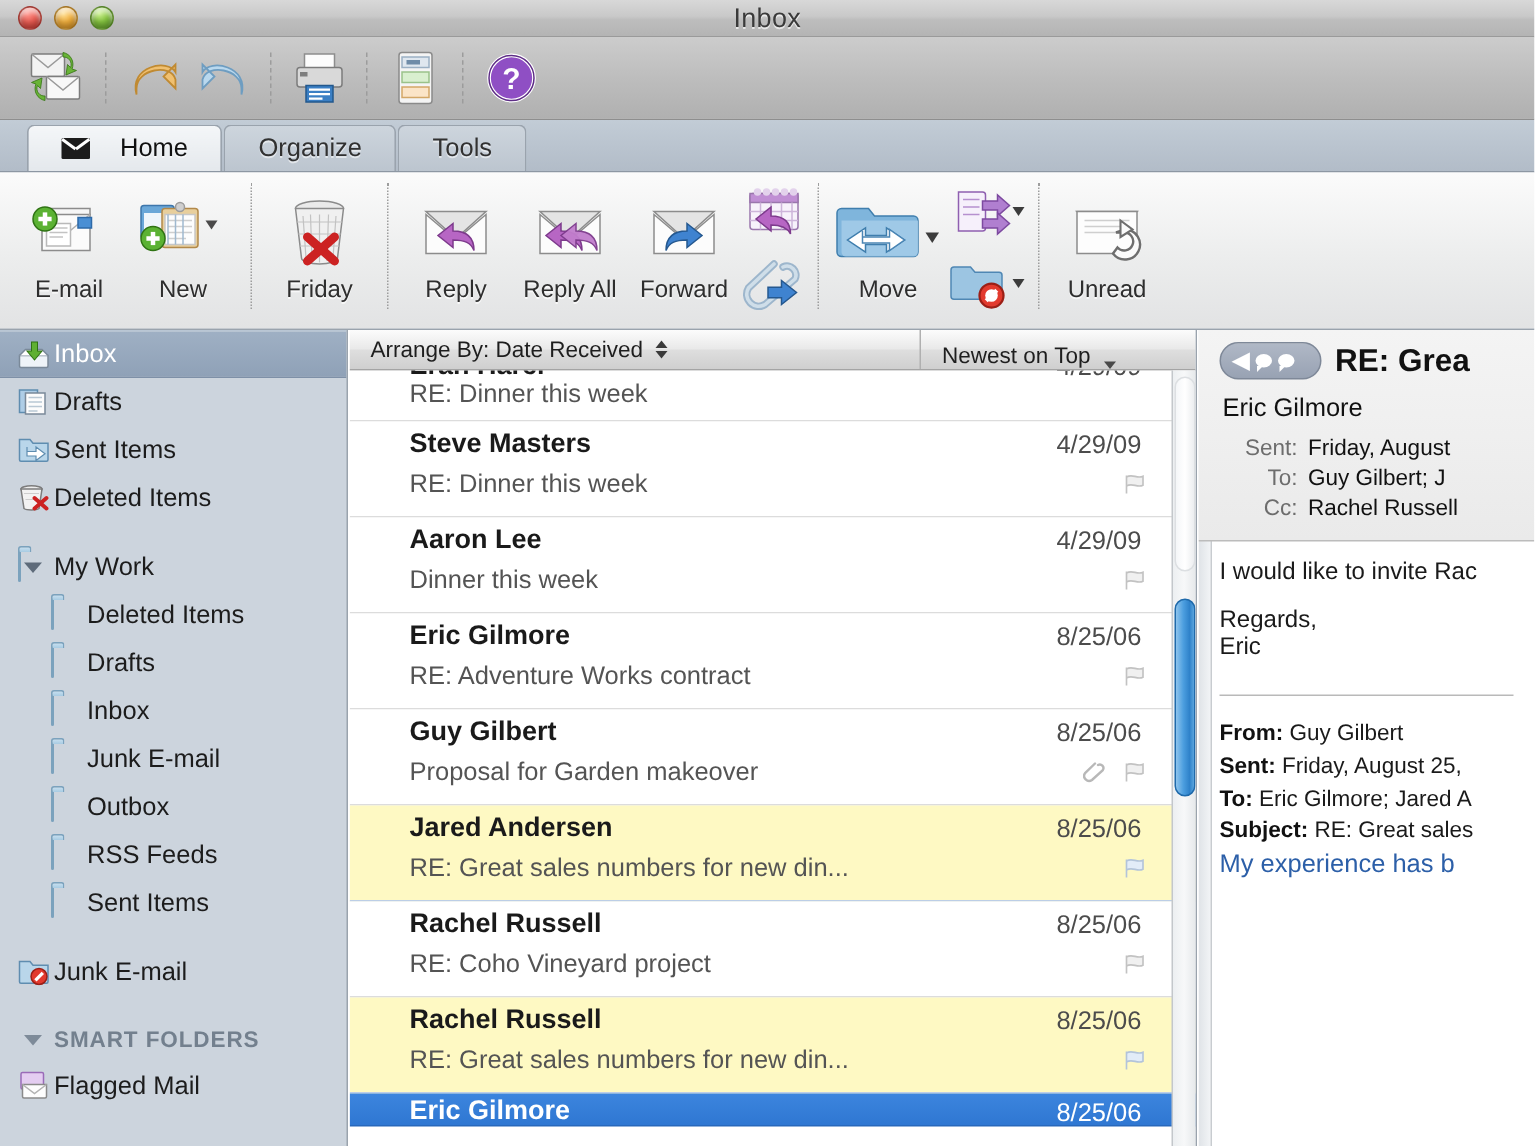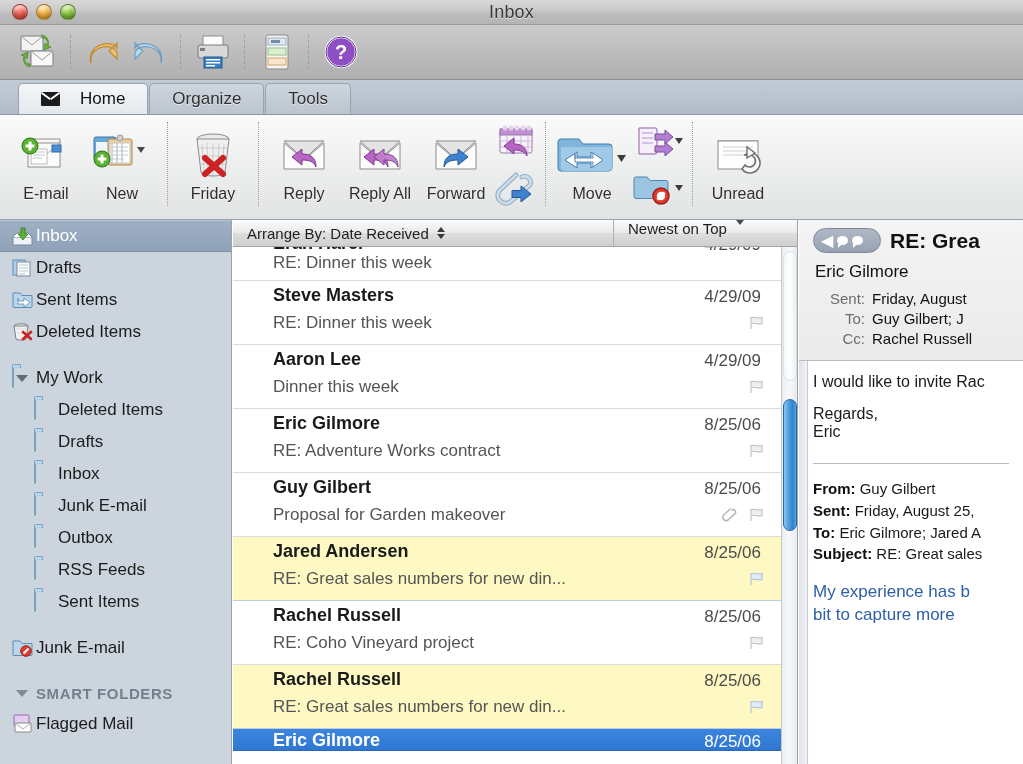--- a/index.html
+++ b/index.html
@@ -217,21 +217,21 @@
     background: linear-gradient(to bottom, #fcfcfc 0%, #e9e9e9 48%, #dedede 52%, #cfcfcf 100%);
     border-bottom: 1px solid #a4a4a4;
     box-sizing: border-box;
     display: flex; align-items: center;
     font-size: 15px; color: #1e1e1e;
   }
   .arr-left { flex: 1; padding-left: 14px; display: flex; align-items: center; gap: 6px; }
   .arr-right {
     width: 184px; padding-left: 14px;
     border-left: 1px solid #b0b0b0;
-    display: flex; align-items: flex-start; gap: 6px;
+    display: flex; align-items: flex-end; gap: 6px;
     box-sizing: border-box; height: 100%;
   }
   .updown {
     display: inline-flex; flex-direction: column; gap: 2px; margin-left: 2px;
   }
   .updown i {
     width: 0; height: 0; border-left: 4px solid transparent; border-right: 4px solid transparent;
   }
   .updown i.u { border-bottom: 5px solid #3a3a3a; }
   .updown i.d { border-top: 5px solid #3a3a3a; }
@@ -333,21 +333,21 @@
   }
   .rp-meta { margin-top: 8px; font-size: 15px; }
   .rp-meta .mrow { display: flex; margin-bottom: 3px; white-space: nowrap; }
   .rp-meta .mlab { width: 66px; text-align: right; color: #6d6d6d; padding-right: 7px; flex: none; }
   .rp-meta .mval { color: #111; }
   .rp-body { padding: 12px 0 0 14px; font-size: 16px; color: #1a1a1a; }
   .rp-body p { margin: 0 0 14px 0; white-space: nowrap; }
   .rp-hr { border-top: 1px solid #b9b9b9; margin: 22px 14px 14px 0; }
   .quote-head { font-size: 15px; line-height: 1.45; white-space: nowrap; }
   .quote-head b { color: #111; }
-  .quote-body { margin-top: 16px; font-size: 17px; color: #2c5fa8; line-height: 1.35; white-space: nowrap; }
+  .quote-body { margin-top: 0; font-size: 17px; color: #2c5fa8; line-height: 1.35; white-space: nowrap; }
   .rp-leftscroll {
     position: absolute; left: 0; top: 0; width: 9px; height: 544px;
     background: linear-gradient(to right, #dfe3e7, #f2f4f6);
     border-right: 1px solid #c8ccd0;
     box-sizing: border-box;
   }
 </style>
 </head>
 <body>
 
@@ -940,19 +940,18 @@
             <span>Eric Gilmore; Jared A</span>
           </div>
           <div>
             <b>Subject:</b>
             <span>RE: Great sales</span>
           </div>
         </div>
 
         <div class="quote-body">
           <div>My experience has b</div>
-          <div>bit to capture more</div>
         </div>
       </div>
     </div>
 
   </div>
 </div>
 
 </body></html>

